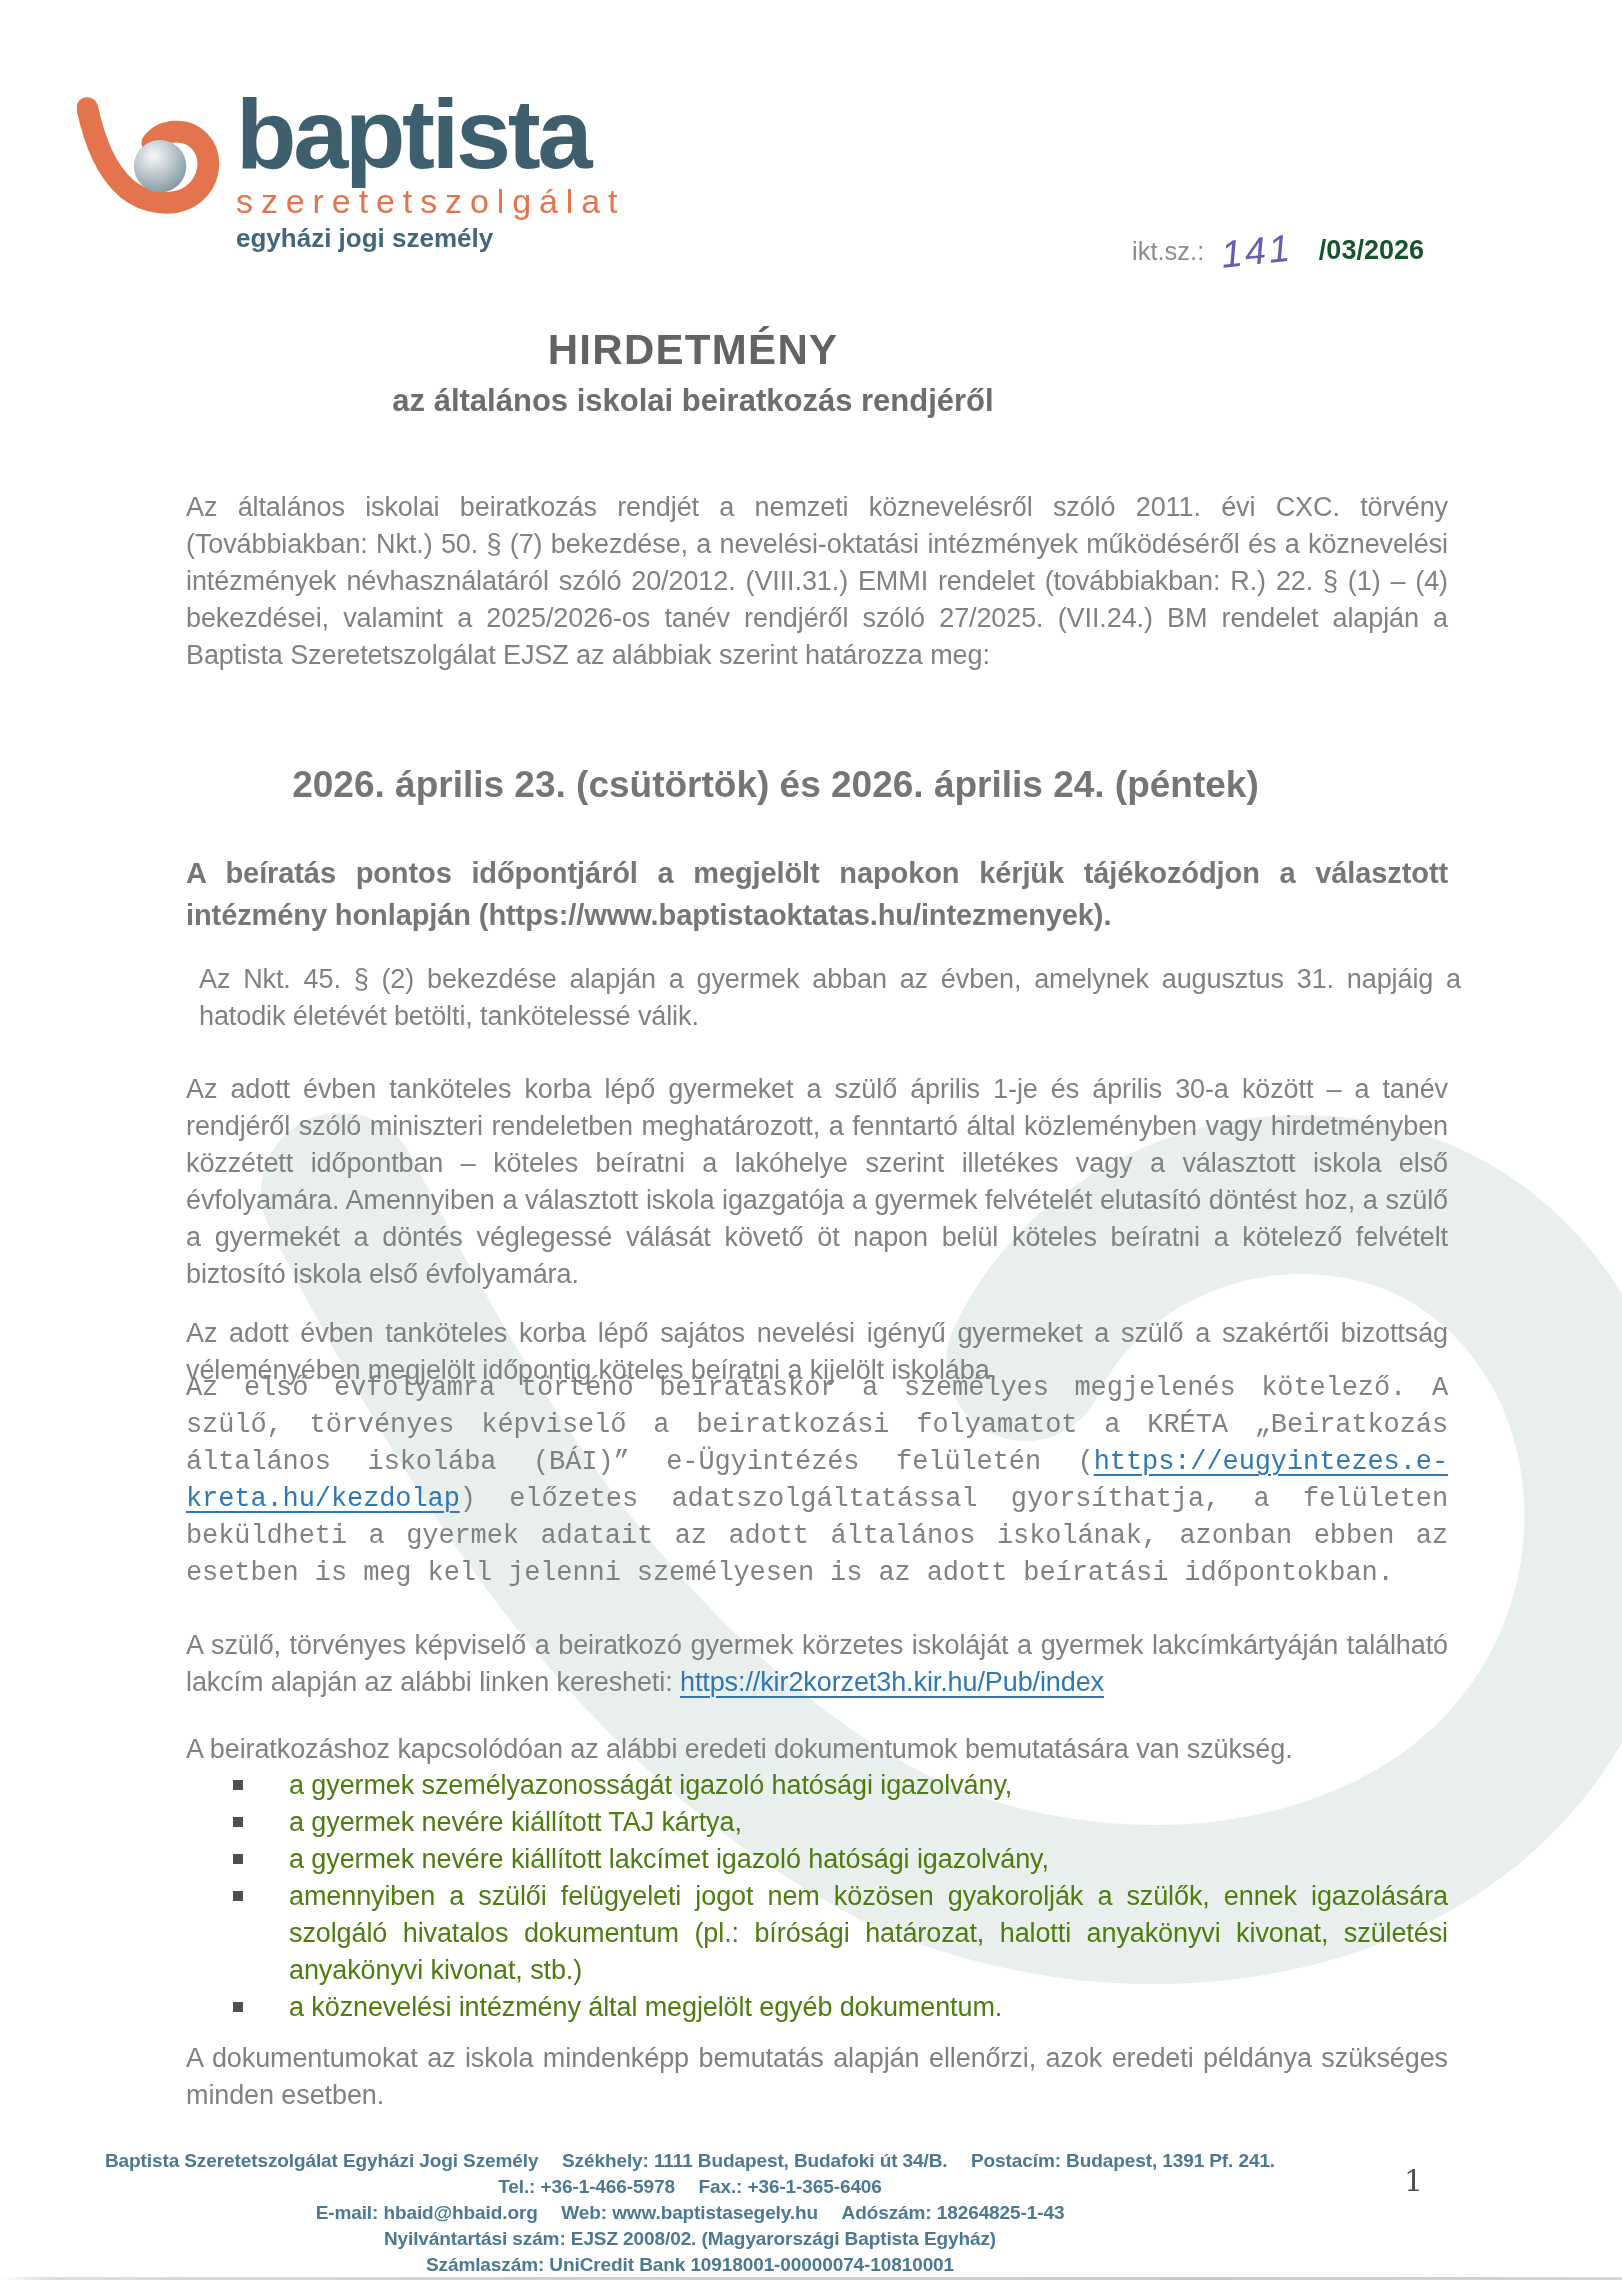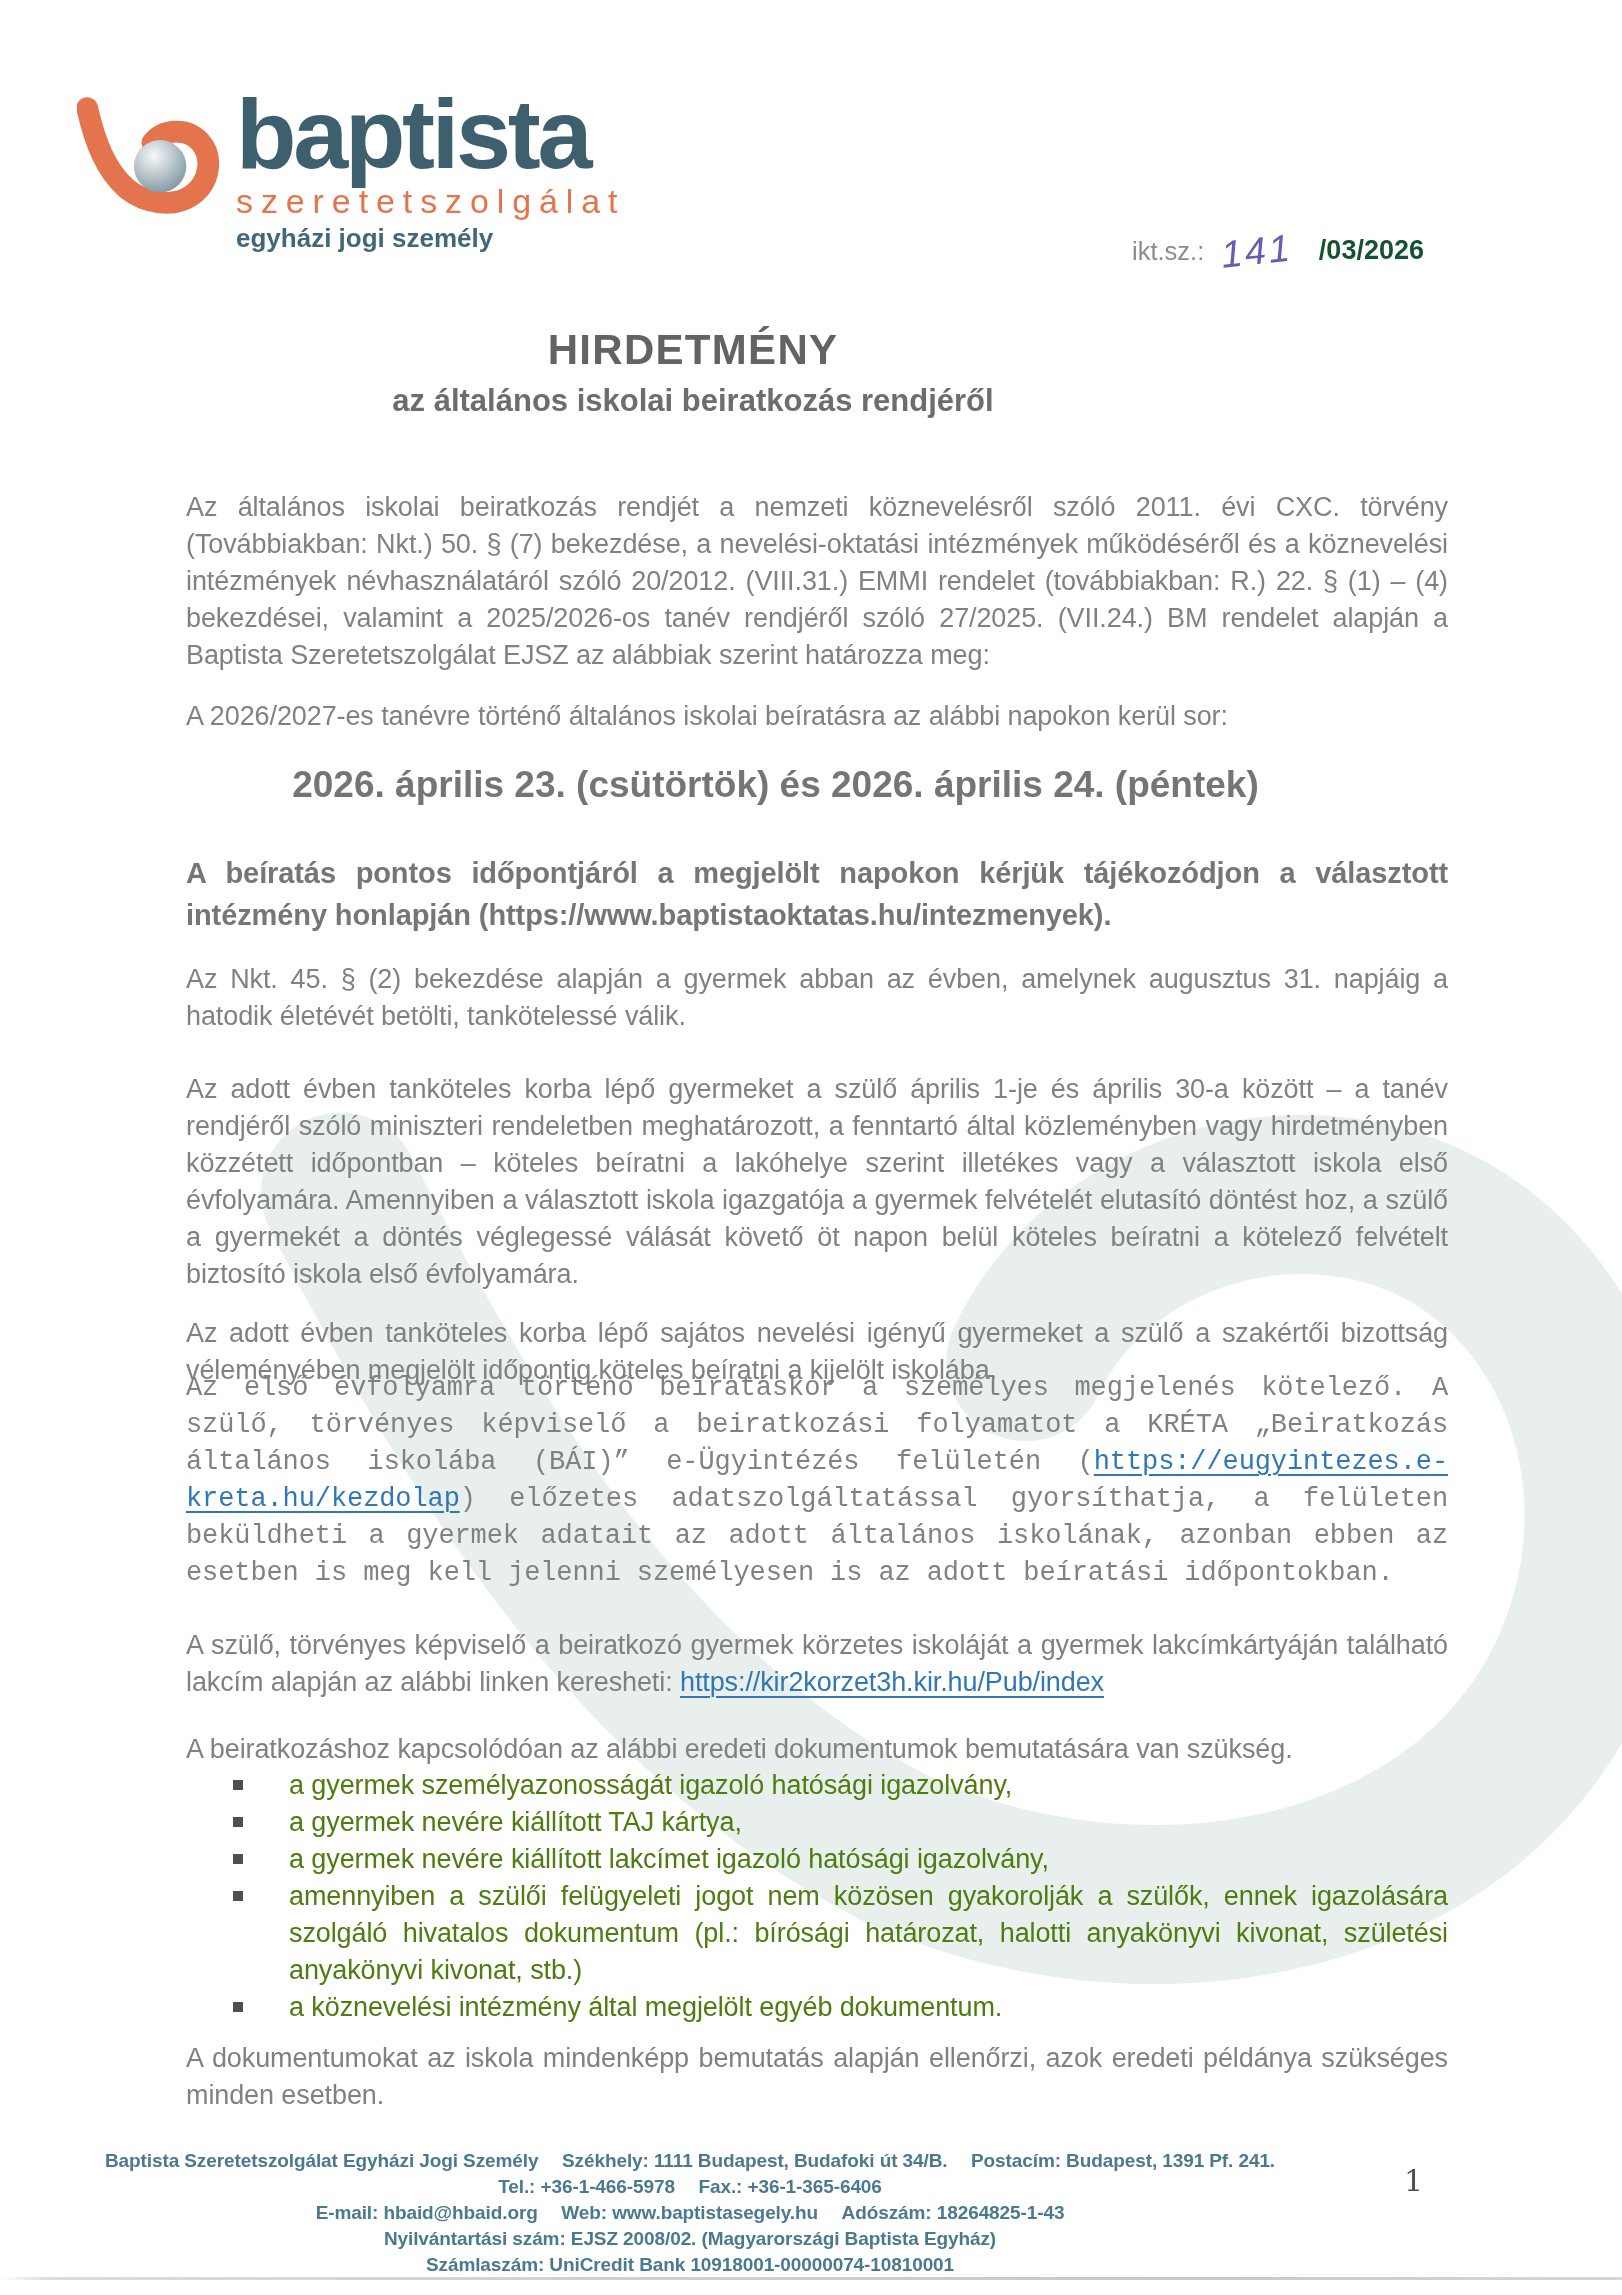--- a/index.html
+++ b/index.html
@@ -27,21 +27,21 @@
   .title-main{font-size:42px;font-weight:700;letter-spacing:1.3px;}
   .title-sub{font-size:31px;font-weight:700;margin-top:9.2px;color:#6d6d6d;}
   
   .para{position:absolute;left:186px;width:1262px;font-size:27px;line-height:37px;
     color:#818181;text-align:justify;letter-spacing:-0.1px;}
   .p-legal{top:489px;}
   .p-intro{top:698px;text-align:left;}
   .date-line{position:absolute;left:0;top:764px;width:1551px;text-align:center;
     font-size:37px;font-weight:700;color:#757575;letter-spacing:0px;}
   .p-bold{top:852px;font-weight:700;font-size:29px;color:#767676;line-height:42px;}
-  .p-nkt{top:961px;}
+  .p-nkt{top:961px;margin-left:13px;}
   .p-tankoteles{top:1071px;}
   .p-sni{top:1315px;}
   .p-kreta{top:1370px;font-family:Liberation Mono, monospace;}
   .p-korzet{top:1627px;}
   .p-docs{top:1731px;text-align:left;}
   .p-closing{top:2040px;}
   .doclink{color:#2f78b5;text-decoration:underline;text-underline-offset:5.2px;text-decoration-thickness:2px;cursor:pointer;}
   
   .bullets{position:absolute;left:186px;top:1767px;width:1262px;margin:0;padding:0;list-style:none;}
   .bullets li{position:relative;padding-left:103px;font-size:27px;line-height:37px;
@@ -89,21 +89,20 @@
     <span class="ref-suffix">/03/2026</span>
   </div>
 
   <div class="title-block">
     <div class="title-main">HIRDETMÉNY</div>
     <div class="title-sub">az általános iskolai beiratkozás rendjéről</div>
   </div>
 
   <div class="para p-legal">Az általános iskolai beiratkozás rendjét a nemzeti köznevelésről szóló 2011. évi CXC. törvény (Továbbiakban: Nkt.) 50. § (7) bekezdése, a nevelési-oktatási intézmények működéséről és a köznevelési intézmények névhasználatáról szóló 20/2012. (VIII.31.) EMMI rendelet (továbbiakban: R.) 22. § (1) – (4) bekezdései, valamint a 2025/2026-os tanév rendjéről szóló 27/2025. (VII.24.) BM rendelet alapján a Baptista Szeretetszolgálat EJSZ az alábbiak szerint határozza meg:</div>
 
-  <div class="para p-intro">A 2026/2027-es tanévre történő általános iskolai beíratásra az alábbi napokon kerül sor:</div>
 
   <div class="date-line">2026. április 23. (csütörtök) és 2026. április 24. (péntek)</div>
 
   <div class="para p-bold">A beíratás pontos időpontjáról a megjelölt napokon kérjük tájékozódjon a választott intézmény honlapján (https://www.baptistaoktatas.hu/intezmenyek).</div>
 
   <div class="para p-nkt">Az Nkt. 45. § (2) bekezdése alapján a gyermek abban az évben, amelynek augusztus 31. napjáig a hatodik életévét betölti, tankötelessé válik.</div>
 
   <div class="para p-tankoteles">Az adott évben tanköteles korba lépő gyermeket a szülő április 1-je és április 30-a között – a tanév rendjéről szóló miniszteri rendeletben meghatározott, a fenntartó által közleményben vagy hirdetményben közzétett időpontban – köteles beíratni a lakóhelye szerint illetékes vagy a választott iskola első évfolyamára. Amennyiben a választott iskola igazgatója a gyermek felvételét elutasító döntést hoz, a szülő a gyermekét a döntés véglegessé válását követő öt napon belül köteles beíratni a kötelező felvételt biztosító iskola első évfolyamára.</div>
 
   <div class="para p-sni">Az adott évben tanköteles korba lépő sajátos nevelési igényű gyermeket a szülő a szakértői bizottság véleményében megjelölt időpontig köteles beíratni a kijelölt iskolába.</div>

